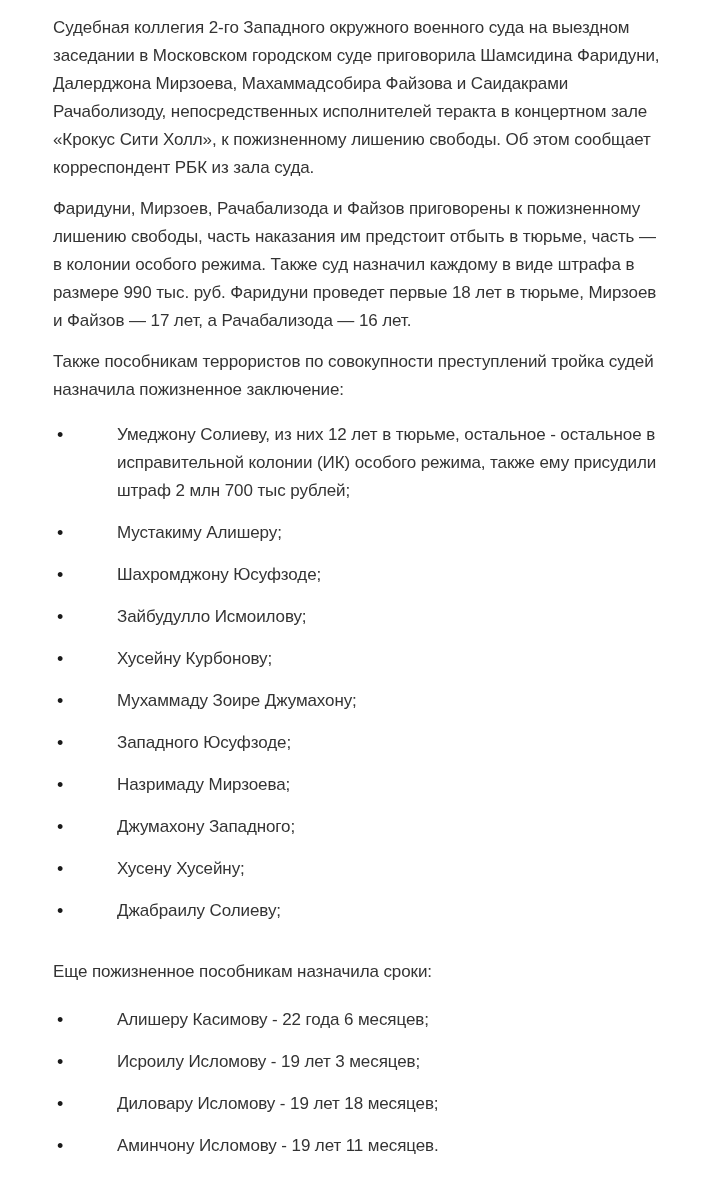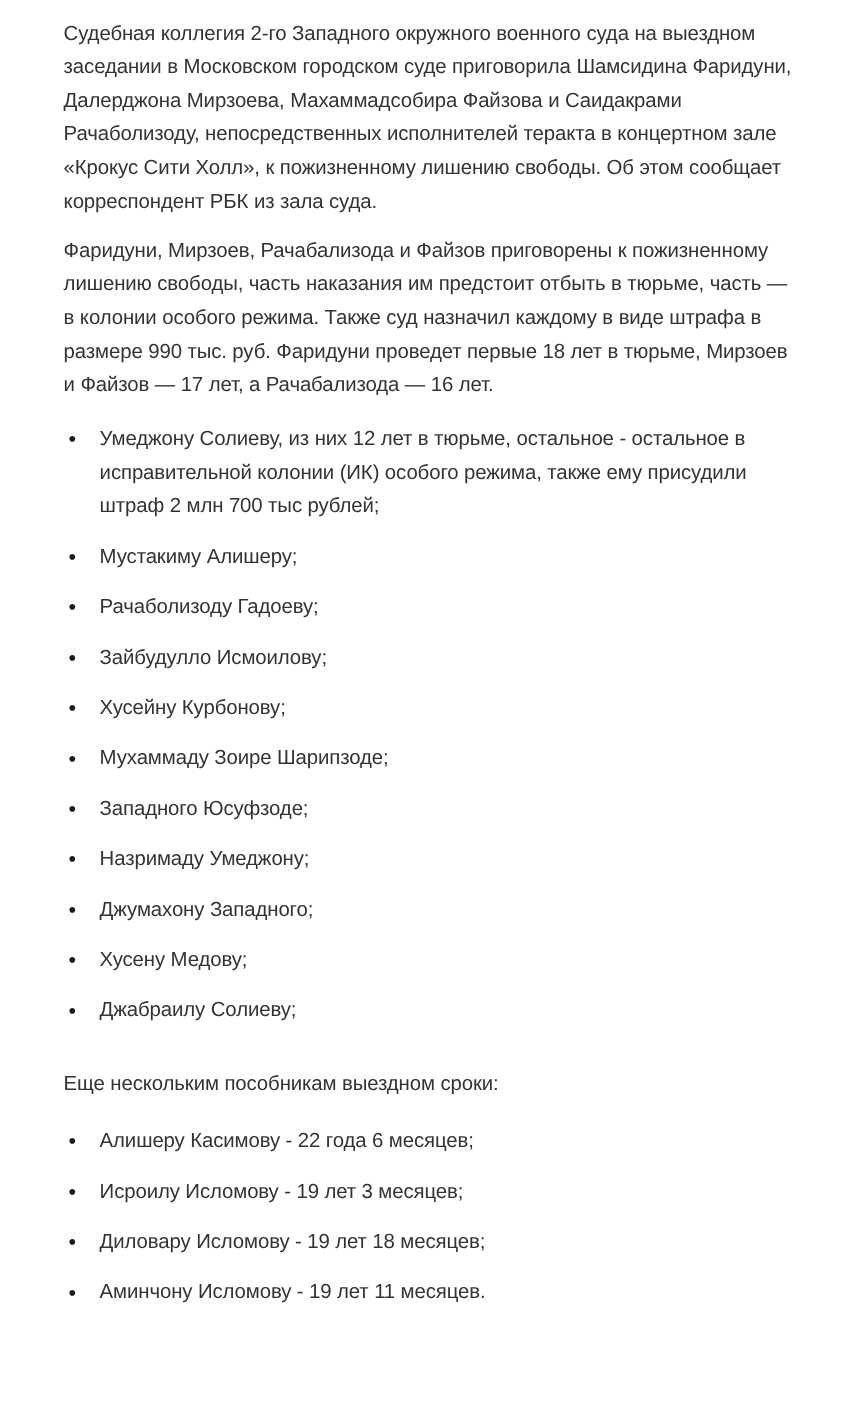--- a/index.html
+++ b/index.html
@@ -52,81 +52,83 @@
   .bullet {
     flex: 0 0 26px;
     width: 26px;
     font-size: 18px;
     line-height: 28px;
     color: #1a1a1a;
     user-select: none;
   }
   .li-text {
     flex: 1 1 auto;
+    margin-left: 34px;
   }
 </style>
 </head>
 <body>
 
 <div class="page">
   <div class="article">
 
     <p>Судебная коллегия 2-го Западного окружного военного суда на выездном заседании в Московском городском суде приговорила Шамсидина Фаридуни, Далерджона Мирзоева, Махаммадсобира Файзова и Саидакрами Рачаболизоду, непосредственных исполнителей теракта в концертном зале «Крокус Сити Холл», к пожизненному лишению свободы. Об этом сообщает корреспондент РБК из зала суда.</p>
 
     <p>Фаридуни, Мирзоев, Рачабализода и Файзов приговорены к пожизненному лишению свободы, часть наказания им предстоит отбыть в тюрьме, часть — в колонии особого режима. Также суд назначил каждому в виде штрафа в размере 990 тыс. руб. Фаридуни проведет первые 18 лет в тюрьме, Мирзоев и Файзов — 17 лет, а Рачабализода — 16 лет.</p>
 
+    <p class="lead">Также пособникам террористов по совокупности преступлений тройка судей назначила пожизненное заключение:</p>
 
     <ul class="bullet-list life-list">
       <li>
         <span class="bullet">•</span>
         <span class="li-text">Умеджону Солиеву, из них 12 лет в тюрьме, остальное - остальное в исправительной колонии (ИК) особого режима, также ему присудили штраф 2 млн 700 тыс рублей;</span>
       </li>
       <li>
         <span class="bullet">•</span>
         <span class="li-text">Мустакиму Алишеру;</span>
       </li>
       <li>
         <span class="bullet">•</span>
-        <span class="li-text">Рачаболизоду Гадоеву;</span>
+        <span class="li-text">Шахромджону Юсуфзоде;</span>
       </li>
       <li>
         <span class="bullet">•</span>
         <span class="li-text">Зайбудулло Исмоилову;</span>
       </li>
       <li>
         <span class="bullet">•</span>
         <span class="li-text">Хусейну Курбонову;</span>
       </li>
       <li>
         <span class="bullet">•</span>
-        <span class="li-text">Мухаммаду Зоире Шарипзоде;</span>
+        <span class="li-text">Мухаммаду Зоире Джумахону;</span>
       </li>
       <li>
         <span class="bullet">•</span>
         <span class="li-text">Западного Юсуфзоде;</span>
       </li>
       <li>
         <span class="bullet">•</span>
-        <span class="li-text">Назримаду Умеджону;</span>
+        <span class="li-text">Назримаду Мирзоева;</span>
       </li>
       <li>
         <span class="bullet">•</span>
         <span class="li-text">Джумахону Западного;</span>
       </li>
       <li>
         <span class="bullet">•</span>
-        <span class="li-text">Хусену Медову;</span>
+        <span class="li-text">Хусену Хусейну;</span>
       </li>
       <li>
         <span class="bullet">•</span>
         <span class="li-text">Джабраилу Солиеву;</span>
       </li>
     </ul>
 
-    <p class="lead">Еще нескольким пособникам выездном сроки:</p>
+    <p class="lead">Еще пожизненное пособникам назначила сроки:</p>
 
     <ul class="bullet-list terms-list">
       <li>
         <span class="bullet">•</span>
         <span class="li-text">Алишеру Касимову - 22 года 6 месяцев;</span>
       </li>
       <li>
         <span class="bullet">•</span>
         <span class="li-text">Исроилу Исломову - 19 лет 3 месяцев;</span>
       </li>

